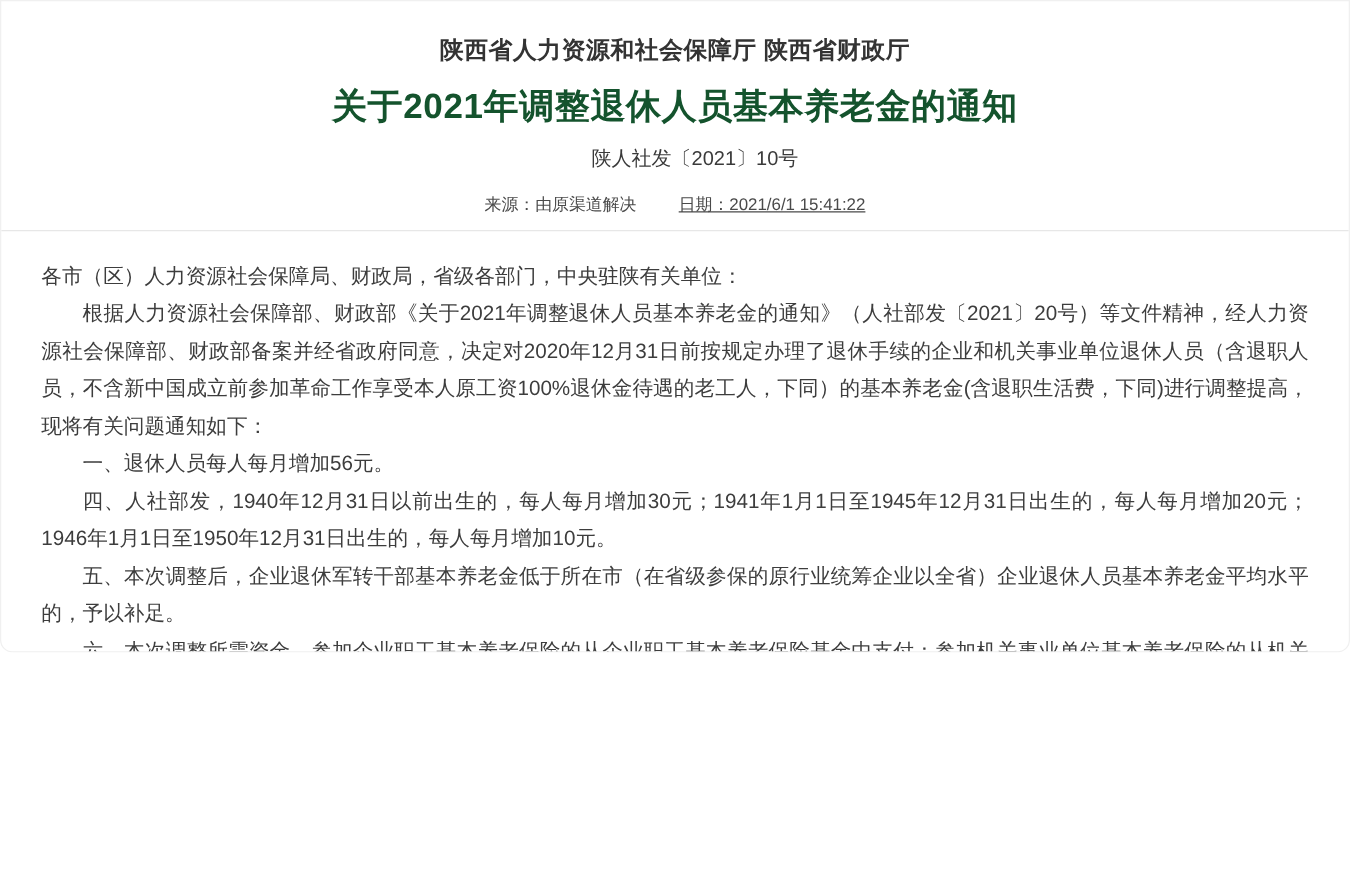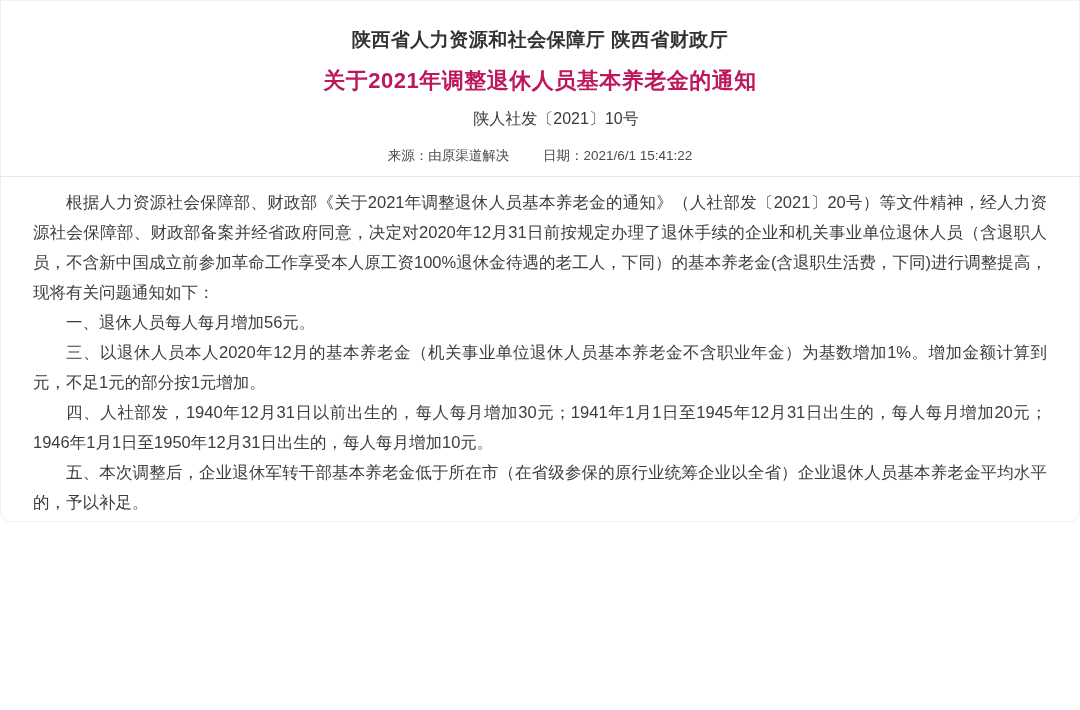--- a/index.html
+++ b/index.html
@@ -16,38 +16,38 @@
     color: #3b3b3b;
   }
   .doc-header { text-align: center; padding-top: 26px; }
   .org-line {
     font-size: 19px;
     font-weight: bold;
     color: #333333;
     letter-spacing: 0.5px;
   }
   .doc-title {
-    font-size: 22px;
+    font-size: 28px;
     font-weight: bold;
-    color: #be185d;
+    color: #14532d;
     margin: 13px 0 0 0;
     letter-spacing: 0.5px;
   }
   .doc-no {
     font-size: 16px;
     color: #3a3a3a;
     margin-top: 13px;
     margin-left: 32px;
   }
   .meta-bar {
     font-size: 13.5px;
     color: #4a4a4a;
     margin-top: 17px;
   }
-  .meta-bar .meta-date { margin-left: 30px; }
+  .meta-bar .meta-date { margin-left: 30px; text-decoration: underline; }
   .divider {
     border: none;
     border-top: 1px solid #e7e7e7;
     margin: 11px 0 0 0;
   }
   .doc-body {
     padding: 10px 32px 0 32px;
     font-size: 16.5px;
     line-height: 30px;
     color: #3d3d3d;
@@ -94,23 +94,23 @@
     <div class="doc-no">陕人社发〔2021〕10号</div>
     <div class="meta-bar">
       <span class="meta-source">来源：由原渠道解决</span>
       <span class="meta-date">日期：2021/6/1 15:41:22</span>
     </div>
   </header>
 
   <hr class="divider">
 
   <main class="doc-body">
+    <p class="salutation">各市（区）人力资源社会保障局、财政局，省级各部门，中央驻陕有关单位：</p>
     <p class="para">根据人力资源社会保障部、财政部《关于2021年调整退休人员基本养老金的通知》（人社部发〔2021〕20号）等文件精神，经人力资源社会保障部、财政部备案并经省政府同意，决定对2020年12月31日前按规定办理了退休手续的企业和机关事业单位退休人员（含退职人员，不含新中国成立前参加革命工作享受本人原工资100%退休金待遇的老工人，下同）的基本养老金(含退职生活费，下同)进行调整提高，现将有关问题通知如下：</p>
     <p class="para">一、退休人员每人每月增加56元。</p>
-    <p class="para">三、以退休人员本人2020年12月的基本养老金（机关事业单位退休人员基本养老金不含职业年金）为基数增加1%。增加金额计算到元，不足1元的部分按1元增加。</p>
     <p class="para">四、人社部发，1940年12月31日以前出生的，每人每月增加30元；1941年1月1日至1945年12月31日出生的，每人每月增加20元；1946年1月1日至1950年12月31日出生的，每人每月增加10元。</p>
     <p class="para">五、本次调整后，企业退休军转干部基本养老金低于所在市（在省级参保的原行业统筹企业以全省）企业退休人员基本养老金平均水平的，予以补足。</p>
     <p class="para">六、本次调整所需资金，参加企业职工基本养老保险的从企业职工基本养老保险基金中支付；参加机关事业单位基本养老保险的从机关事业单位基本养老保险基金中支付。未参加职工基本养老保险的，由原渠道解决。</p>
 
   </main>
 
   <div class="signature-block">
     <div>陕西省人力资源和社会保障厅 陕西省财政厅</div>
     <div>2021年5月31日</div>
   </div>

